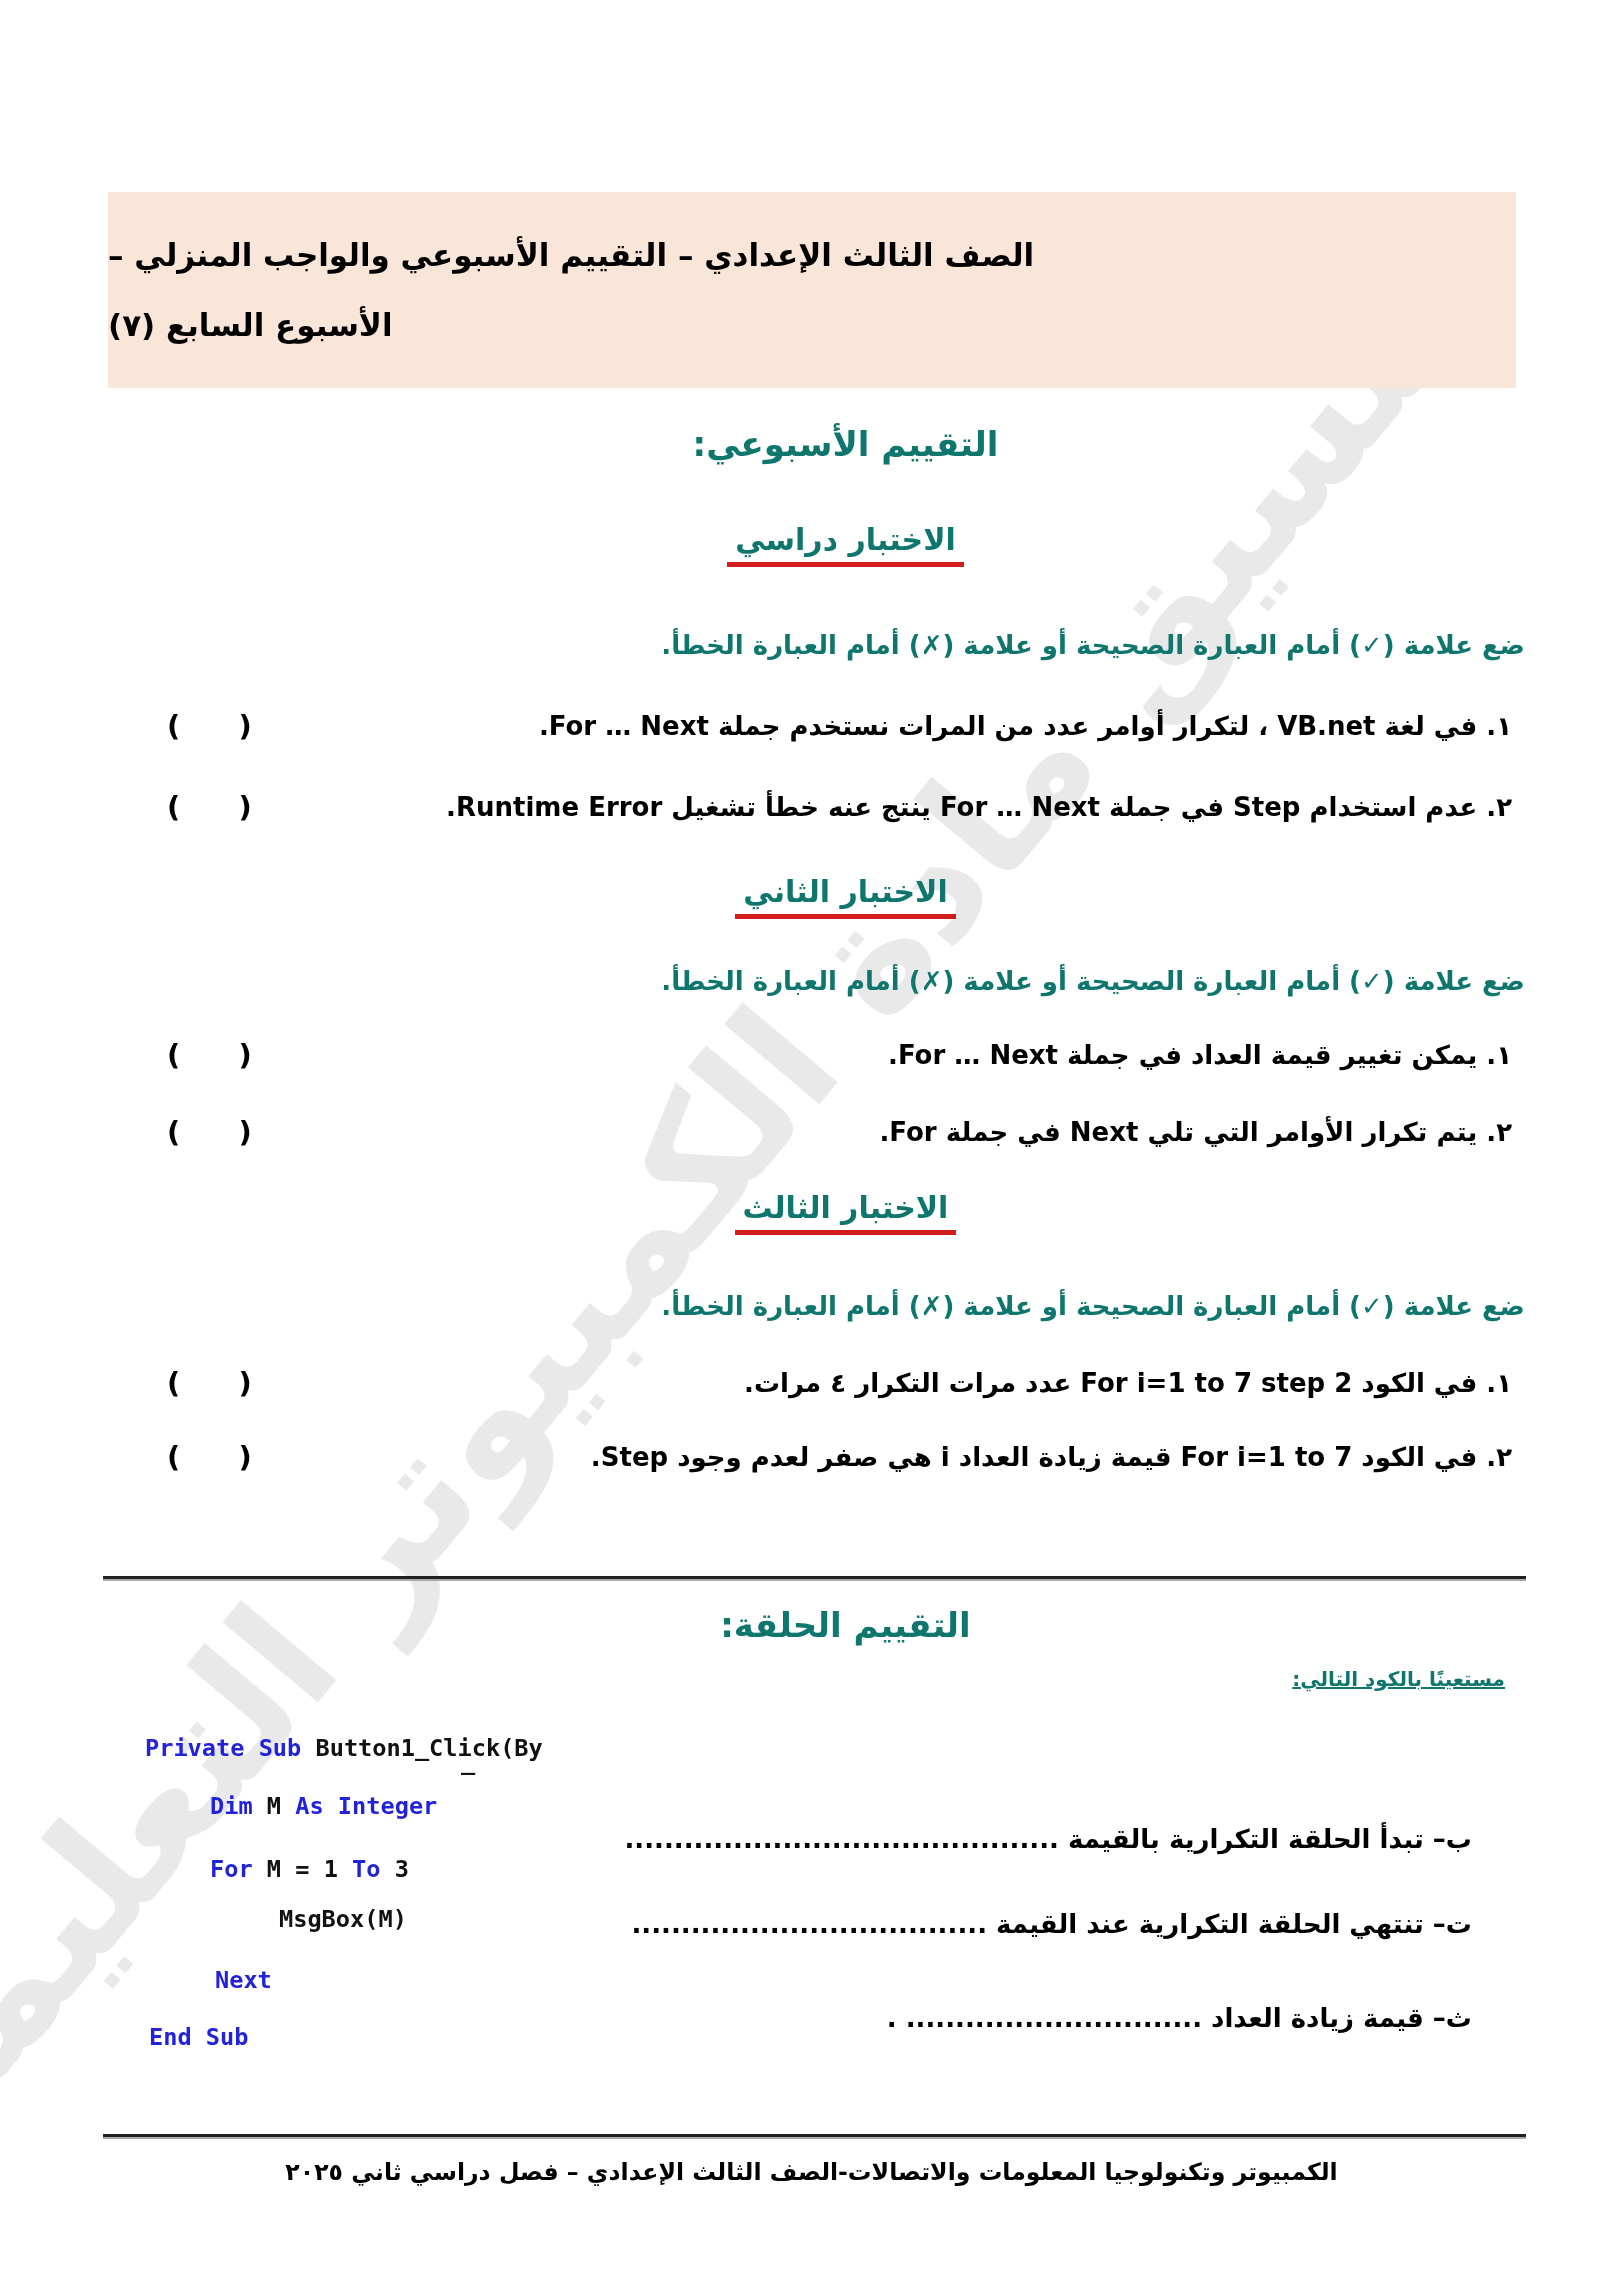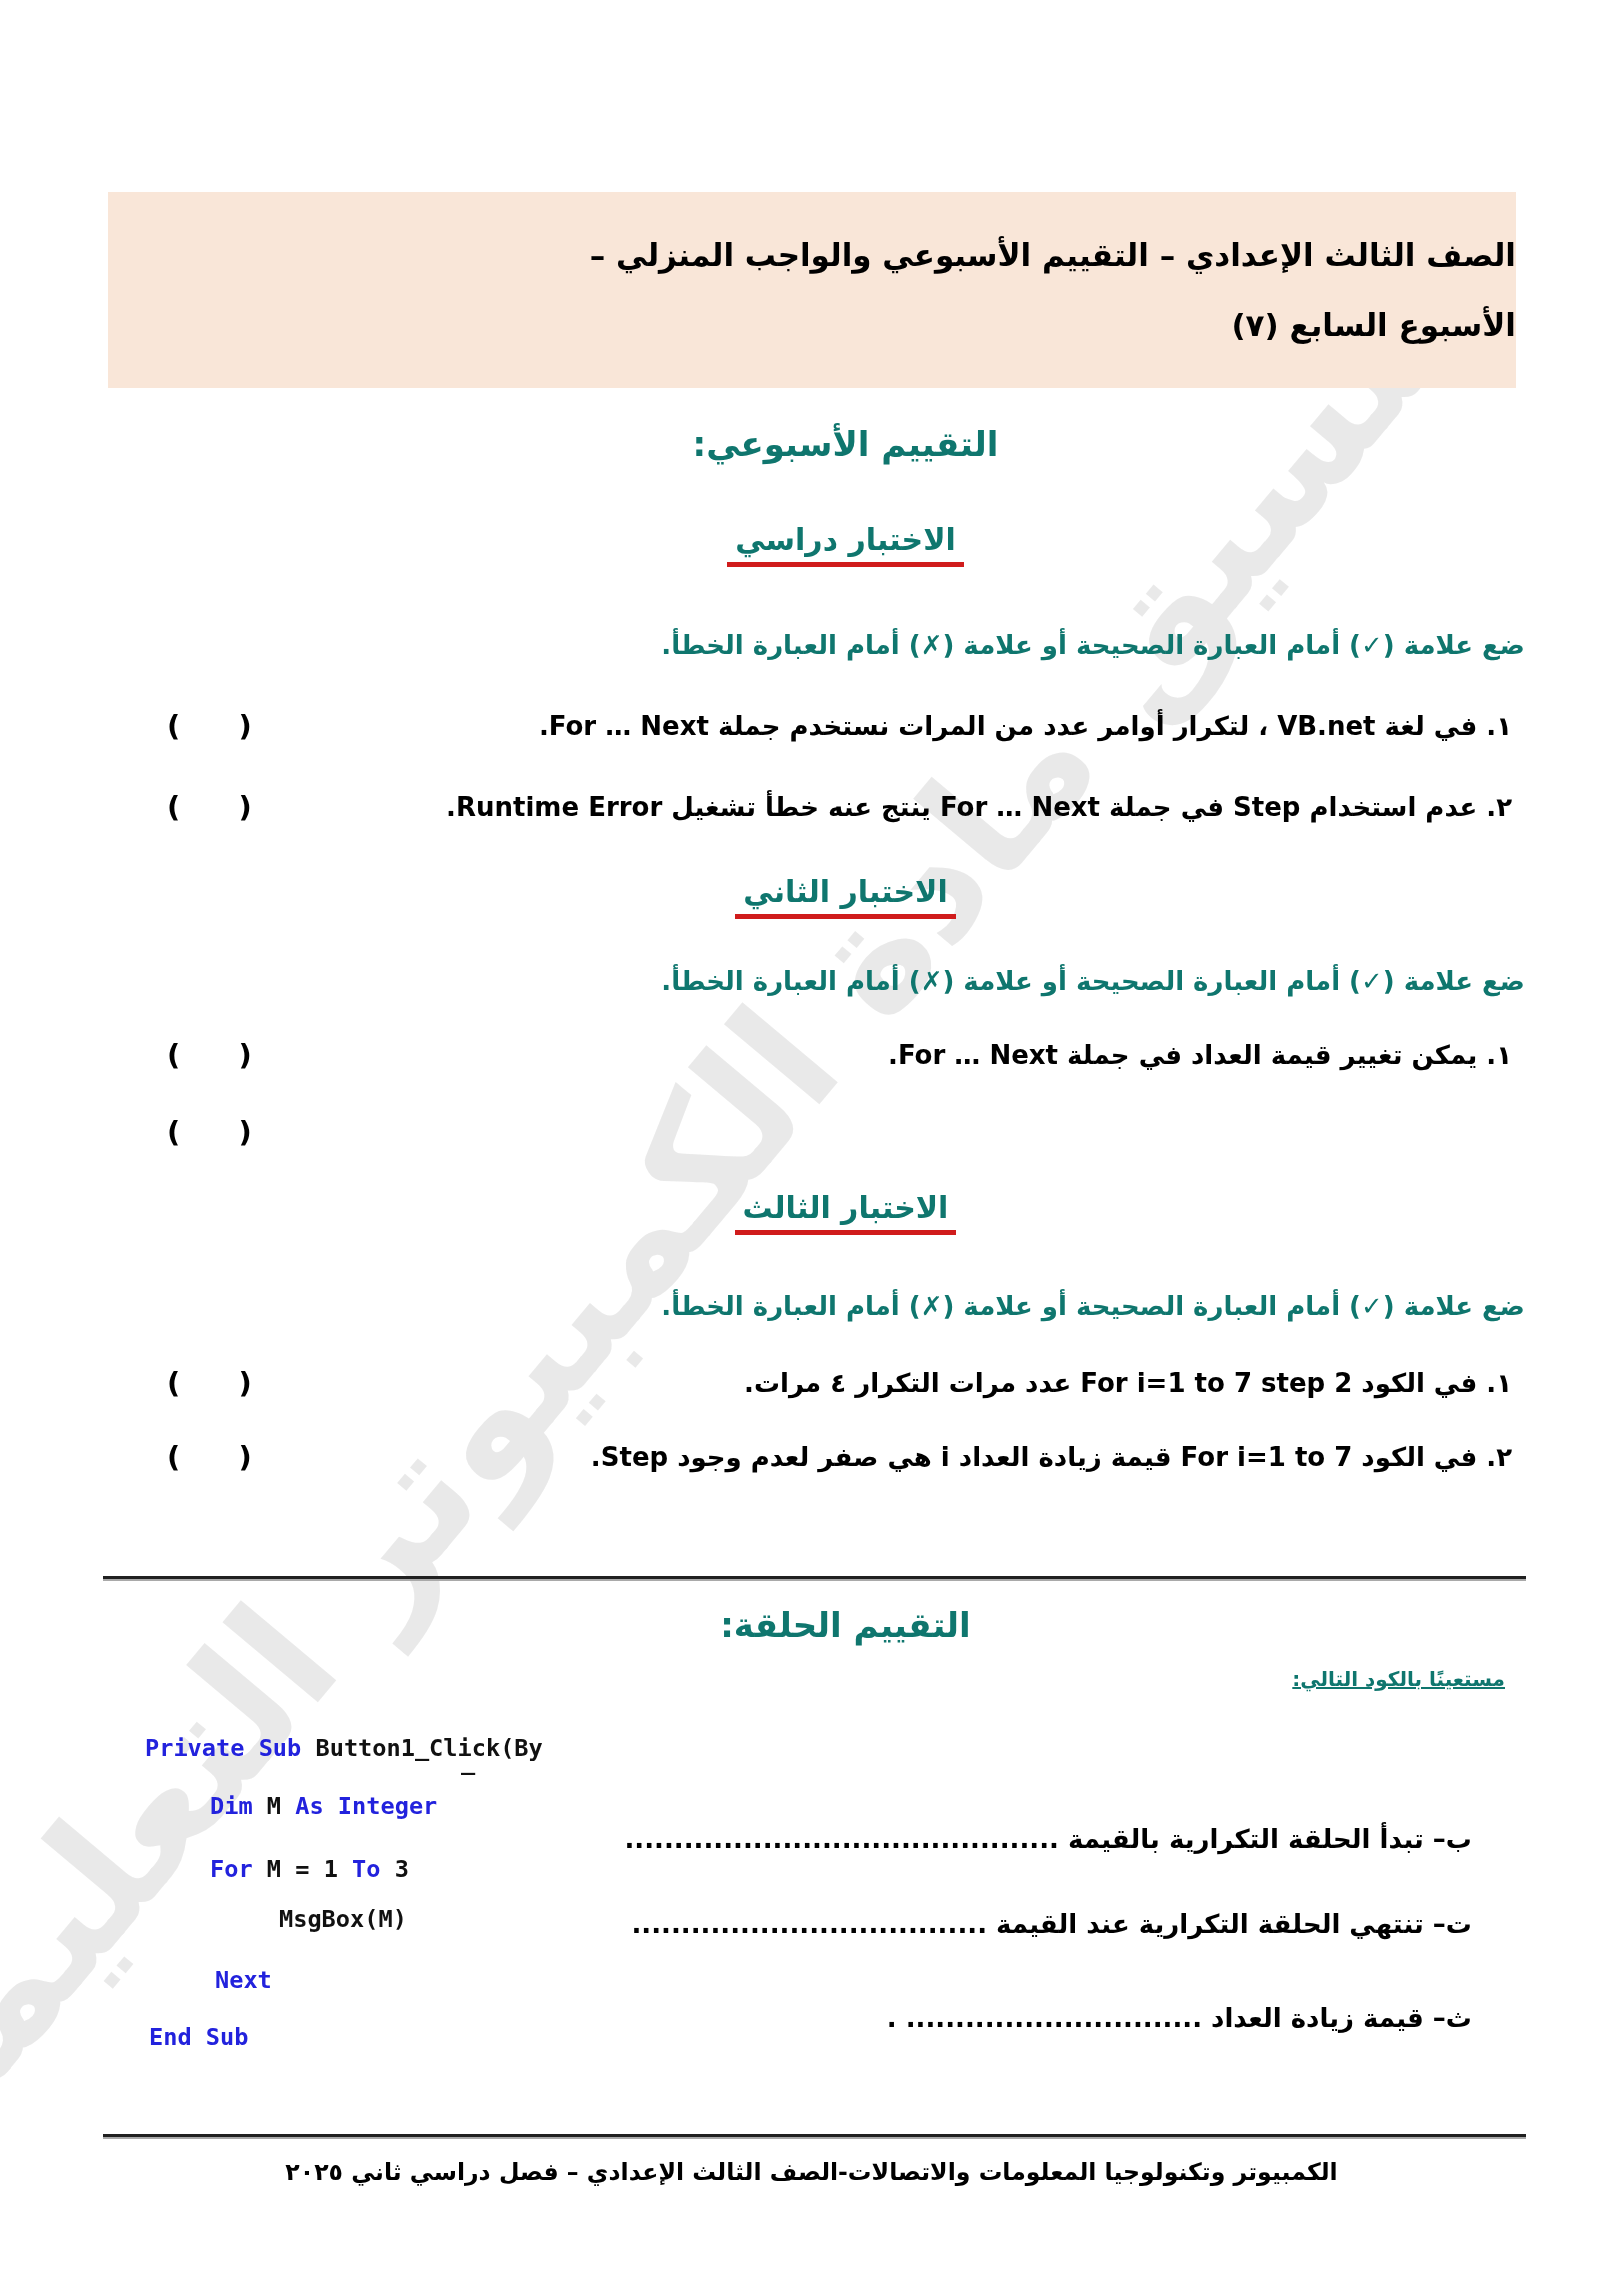--- a/index.html
+++ b/index.html
@@ -16,21 +16,21 @@
     position:absolute;left:-294px;top:932px;width:2094px;height:327px;
     line-height:327px;text-align:center;white-space:nowrap;
     font-size:164px;font-weight:bold;color:#dcdcdc;opacity:.6;
     transform:rotate(-50deg);
     z-index:0;user-select:none;
   }
   
   .header-box{
     position:absolute;left:108px;top:192px;width:1408px;height:196px;
     background:#f9e6d8;z-index:1;
-    display:flex;flex-direction:column;align-items:flex-start;justify-content:center;gap:34px;
+    display:flex;flex-direction:column;align-items:flex-end;justify-content:center;gap:34px;
   }
   .header-line{font-size:31px;font-weight:bold;color:#000;}
   
   .center-heading{position:absolute;left:0;width:100%;text-align:center;z-index:1;font-weight:bold;}
   .red{color:#0f766e;margin-left:34px;}
   .weekly-title{top:424px;font-size:34px;}
   .class-title{top:1605px;font-size:34px;}
   .test-title{font-size:30px;}
   .test-title .u{display:inline-block;border-bottom:5.2px solid #d01c1c;padding:0 7.9px 5.2px 7.9px;}
   .t1{top:522px}.t2{top:874px}.t3{top:1190px}
@@ -88,20 +88,21 @@
   <div class="instruction red i1">ضع علامة (✓) أمام العبارة الصحيحة أو علامة (✗) أمام العبارة الخطأ.</div>
   <div class="question q11">١. في لغة  VB.net ، لتكرار أوامر عدد من المرات نستخدم جملة For … Next.</div>
   <div class="slot s11">(&nbsp;&nbsp;&nbsp;&nbsp;&nbsp;)</div>
   <div class="question q12">٢.  عدم استخدام Step في جملة For … Next ينتج عنه خطأ تشغيل Runtime Error.</div>
   <div class="slot s12">(&nbsp;&nbsp;&nbsp;&nbsp;&nbsp;)</div>
 
   <div class="center-heading red test-title t2"><span class="u">الاختبار الثاني</span></div>
   <div class="instruction red i2">ضع علامة (✓) أمام العبارة الصحيحة أو علامة (✗) أمام العبارة الخطأ.</div>
   <div class="question q21">١. يمكن تغيير قيمة العداد في جملة For … Next.</div>
   <div class="slot s21">(&nbsp;&nbsp;&nbsp;&nbsp;&nbsp;)</div>
+  <div class="question q22">٢. يتم تكرار الأوامر التي تلي Next في جملة For.</div>
   <div class="slot s22">(&nbsp;&nbsp;&nbsp;&nbsp;&nbsp;)</div>
 
   <div class="center-heading red test-title t3"><span class="u">الاختبار الثالث</span></div>
   <div class="instruction red i3">ضع علامة (✓) أمام العبارة الصحيحة أو علامة (✗) أمام العبارة الخطأ.</div>
   <div class="question q31">١. في الكود For i=1 to 7 step 2 عدد مرات التكرار ٤ مرات.</div>
   <div class="slot s31">(&nbsp;&nbsp;&nbsp;&nbsp;&nbsp;)</div>
   <div class="question q32">٢. في الكود For i=1 to 7 قيمة زيادة العداد  i  هي صفر لعدم وجود Step.</div>
   <div class="slot s32">(&nbsp;&nbsp;&nbsp;&nbsp;&nbsp;)</div>
 
   <div class="divider d1"></div>

